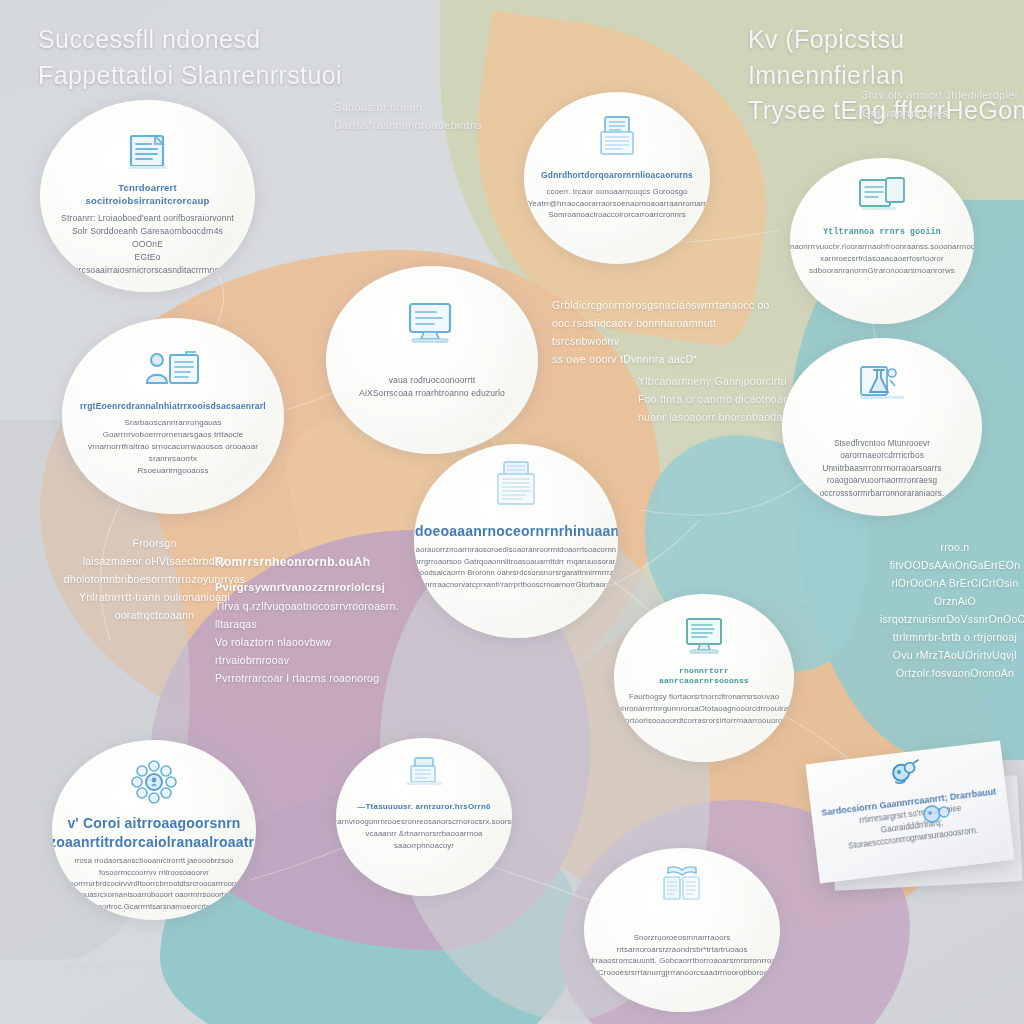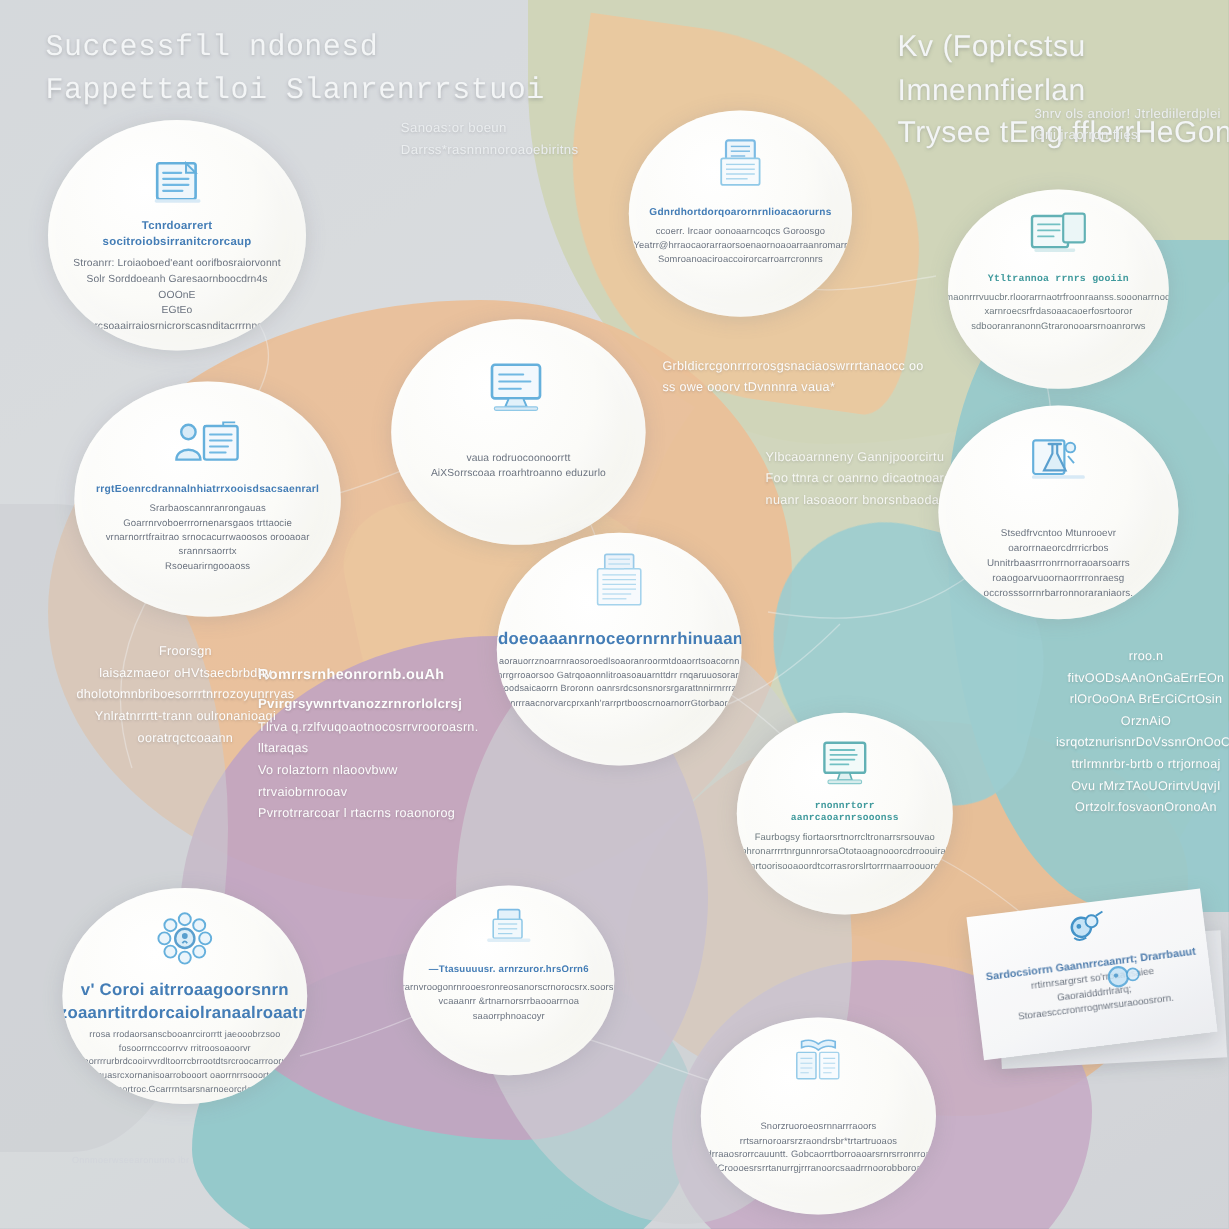--- a/index.html
+++ b/index.html
@@ -114,21 +114,21 @@
       <path d="M820 470 C 760 520, 700 520, 640 510"></path>
       <path d="M250 880 C 320 860, 360 840, 410 820"></path>
       <path d="M470 860 C 540 880, 580 900, 640 915"></path>
       <path d="M150 460 C 100 520, 90 580, 110 640"></path>
       <path d="M560 600 C 620 590, 660 560, 700 520"></path>
     </g>
   </svg>
 
   <div id="veil"></div>
 
-  <div class="poster-title" style="left:38px;top:22px;width:430px;font-family:Liberation Mono, monospace;">
+  <div class="poster-title" style="left:38px;top:22px;width:430px;">
     <div>Successfll ndonesd</div>
     <div>Fappettatloi Slanrenrrstuoi</div>
   </div>
 
   <div class="poster-title" style="left:748px;top:22px;width:300px;text-align:left;">
     <div>Kv (Fopicstsu Imnennfierlan</div>
     <div>Trysee tEng fflerrHeGon</div>
   </div>
 
   <div class="poster-sub" style="left:334px;top:98px;width:220px;">
@@ -136,21 +136,22 @@
     <div>Darrss*rasnnnnoroaoebiritns</div>
   </div>
 
   <div class="poster-sub" style="left:862px;top:86px;width:180px;">
     <div>3nrv ols anoior! Jtrlediilerdplei</div>
     <div>Grii jraorron fiies</div>
   </div>
 
   <div class="blockquote" style="left:552px;top:296px;width:220px;">
     <span class="bq-line">Grbldicrcgonrrrorosgsnaciaoswrrrtanaocc oo</span>
-    <span class="bq-line">ss owe ooorv tDvnnnra vaua*</span>
+    <span class="bq-line">ooc.rsosriqcaorv bonnharoamnutt tsrcsnbwoonv</span>
+    <span class="bq-line">ss owe ooorv tDvnnnra aacD*</span>
   </div>
 
   <div class="blockquote" style="left:638px;top:372px;width:230px;color:#f5f6f2;">
     <span class="bq-line">Ylbcaoarnneny Gannjpoorcirtu</span>
     <span class="bq-line">Foo ttnra cr oanrno dicaotnoarono</span>
     <span class="bq-line">nuanr lasoaoorr bnorsnbaodadao lrans orroor</span>
   </div>
 
   <div class="blockquote" style="left:215px;top:552px;width:190px;">
     <span class="bq-head">Romrrsrnheonrornb.ouAh</span>

